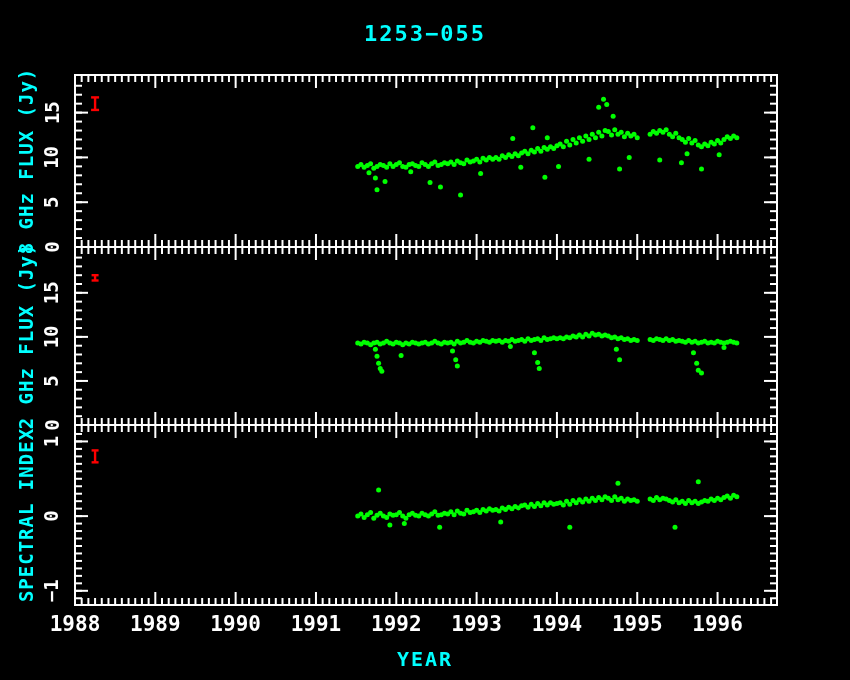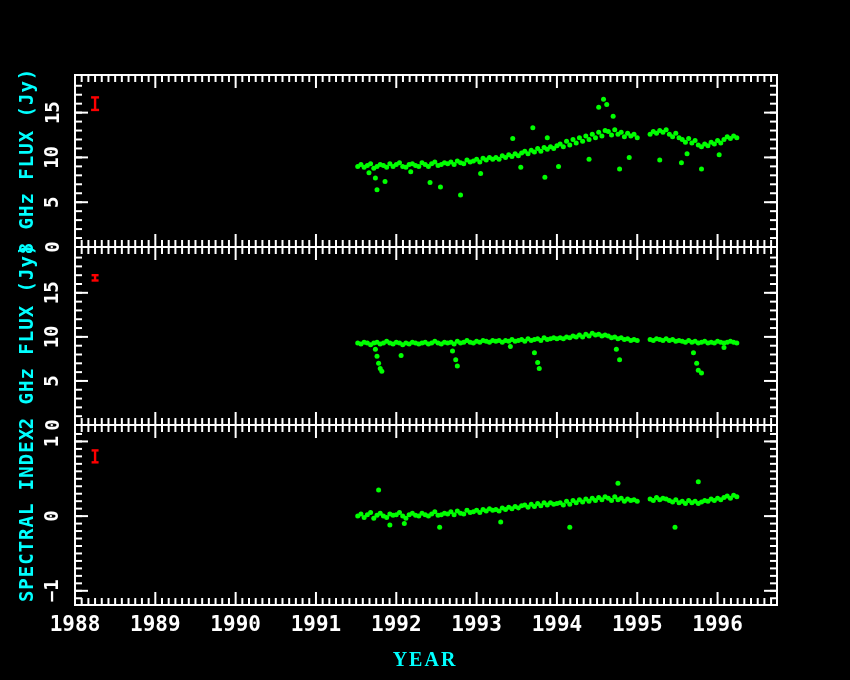--- a/index.html
+++ b/index.html
@@ -3,27 +3,28 @@
 <meta charset="utf-8">
 <style>
   html,body{margin:0;padding:0;background:#000;}
   .stage{position:relative;width:850px;height:680px;background:#000;overflow:hidden;
          font-family:"DejaVu Sans Mono", monospace;}
   .title{position:absolute;left:425px;top:33px;transform:translate(-50%,-50%);
          color:#00ffff;font-size:22px;font-weight:bold;letter-spacing:2px;white-space:nowrap;}
   .ylabel{position:absolute;color:#00ffff;font-size:19px;font-weight:bold;white-space:nowrap;
           transform:translate(-50%,-50%) rotate(-90deg);letter-spacing:1px;}
   .xlabel{position:absolute;left:425px;top:659px;transform:translate(-50%,-50%);
-          color:#00ffff;font-size:20px;font-weight:bold;letter-spacing:2px;white-space:nowrap;font-family:Liberation Serif, serif;}
+          color:#00ffff;font-size:20px;font-weight:bold;letter-spacing:2px;white-space:nowrap;}
   svg text{font-family:"DejaVu Sans Mono", monospace;font-weight:bold;}
 </style>
 </head>
 <body>
 
 <div class="stage">
+  <div class="title">1253−055</div>
   <svg id="plot" width="850" height="680" viewBox="0 0 850 680">
       <line x1="75" y1="75" x2="75" y2="88" stroke="#ffffff" stroke-width="2"></line>
       <line x1="75" y1="247" x2="75" y2="234" stroke="#ffffff" stroke-width="2"></line>
       <line x1="155.32036613272302" y1="75" x2="155.32036613272302" y2="88" stroke="#ffffff" stroke-width="2"></line>
       <line x1="155.32036613272302" y1="247" x2="155.32036613272302" y2="234" stroke="#ffffff" stroke-width="2"></line>
       <line x1="235.64073226544605" y1="75" x2="235.64073226544605" y2="88" stroke="#ffffff" stroke-width="2"></line>
       <line x1="235.64073226544605" y1="247" x2="235.64073226544605" y2="234" stroke="#ffffff" stroke-width="2"></line>
       <line x1="315.9610983981691" y1="75" x2="315.9610983981691" y2="88" stroke="#ffffff" stroke-width="2"></line>
       <line x1="315.9610983981691" y1="247" x2="315.9610983981691" y2="234" stroke="#ffffff" stroke-width="2"></line>
       <line x1="396.2814645308921" y1="75" x2="396.2814645308921" y2="88" stroke="#ffffff" stroke-width="2"></line>

